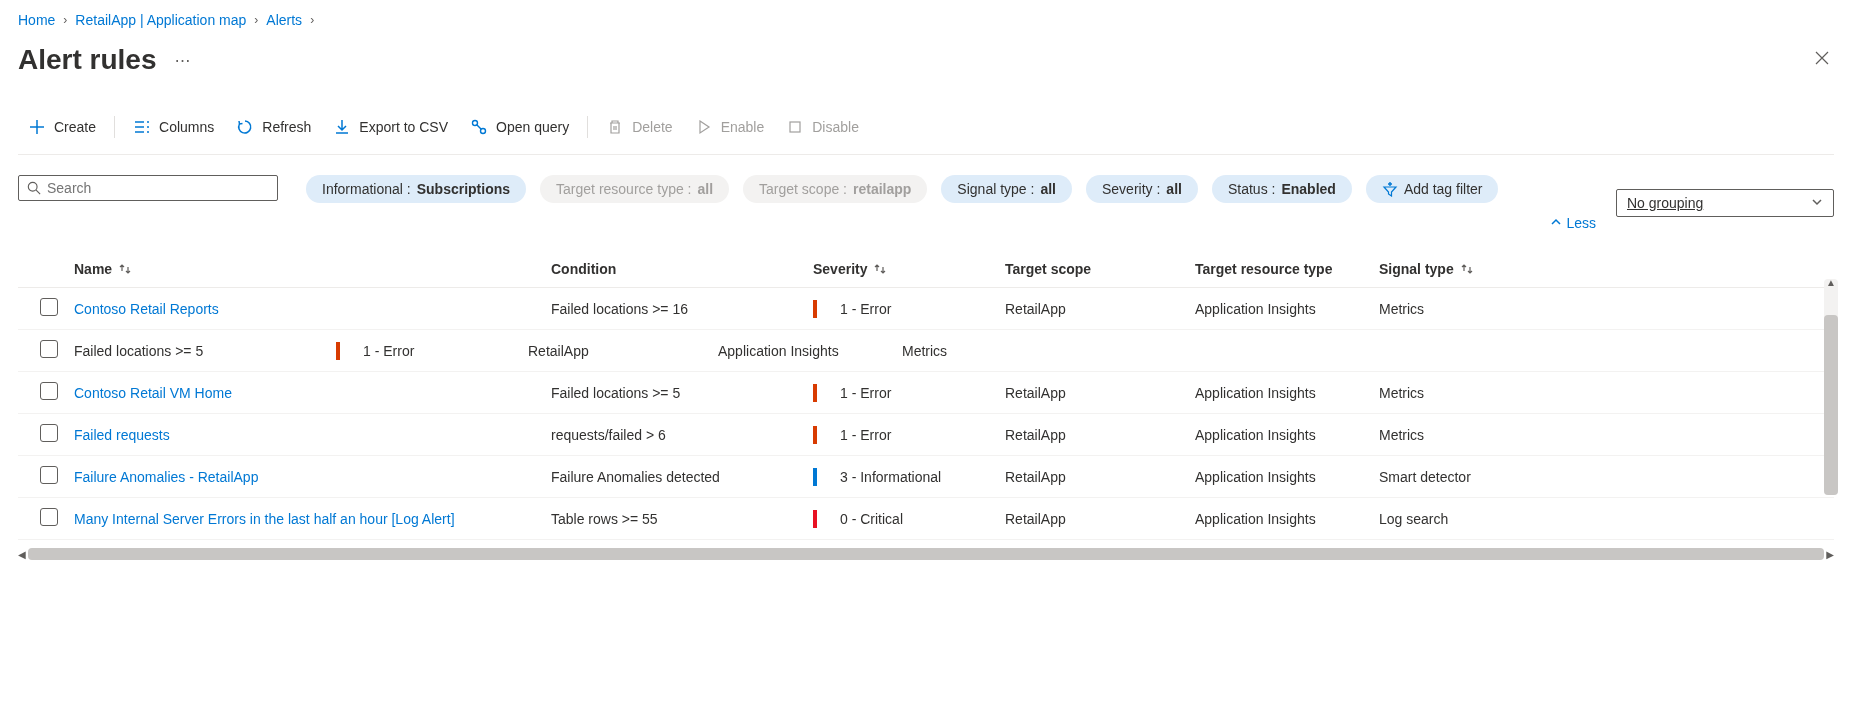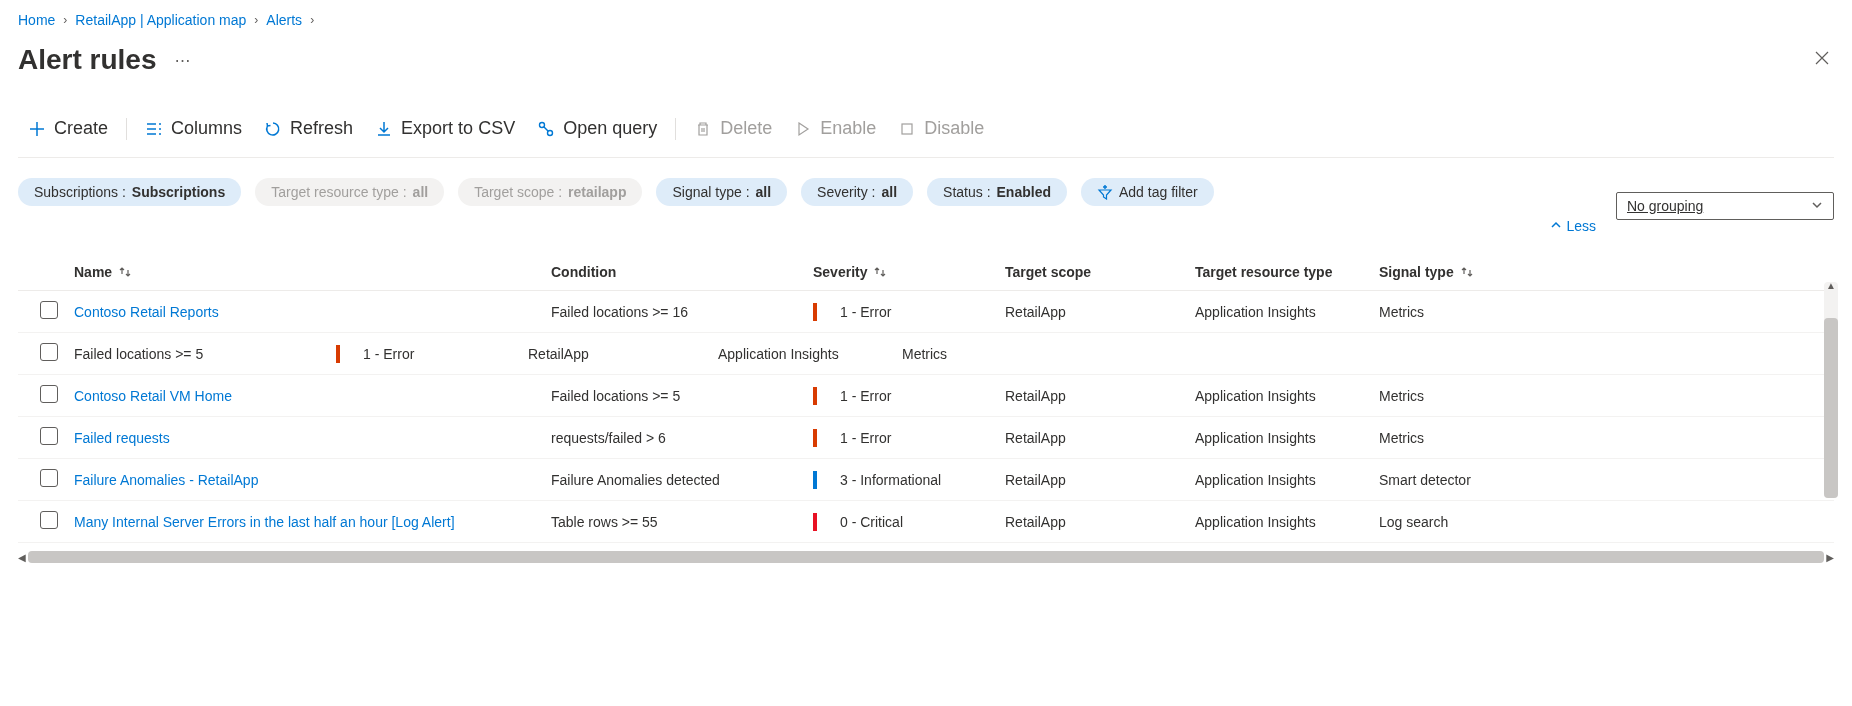--- a/index.html
+++ b/index.html
@@ -72,21 +72,21 @@
       margin-bottom: 20px;
     }
     .toolbar-btn {
       display: inline-flex;
       align-items: center;
       gap: 8px;
       background: none;
       border: none;
       padding: 6px 10px;
       cursor: pointer;
-      font-size: 18px;
+      font-size: 14px;
       color: #323130;
     }
     .toolbar-btn .icon {
       color: #0078d4;
       display: inline-flex;
       width: 18px;
       height: 18px;
       align-items: center;
       justify-content: center;
     }
@@ -367,24 +367,33 @@
     <span class="icon">
       <svg width="16" height="16" viewBox="0 0 16 16">
           <rect x="3" y="3" width="10" height="10" stroke="#a19f9d" stroke-width="1.2" fill="none"></rect>
         </svg>
     </span>
     <span>Disable</span>
   </button>
 </div>
 
 <div class="filters-row">
+  <div class="search-box">
+    <span class="icon">
+      <svg width="14" height="14" viewBox="0 0 16 16">
+          <circle cx="6.5" cy="6.5" r="5" stroke="#605e5c" stroke-width="1.3" fill="none"></circle>
+          <path d="M10.5 10.5 L15 15" stroke="#605e5c" stroke-width="1.3"></path>
+        </svg>
+    </span>
+    <input type="text" placeholder="Search" style="">
+  </div>
 
   <div class="filter-pills">
     <button class="pill active">
-      <span>Subscriptions : </span>
+      <span>Informational : </span>
         <span class="bold">Subscriptions</span>
     </button>
     <button class="pill inactive">
       <span>Target resource type : </span>
         <span class="bold">all</span>
     </button>
     <button class="pill inactive">
       <span>Target scope : </span>
         <span class="bold">retailapp</span>
     </button>

